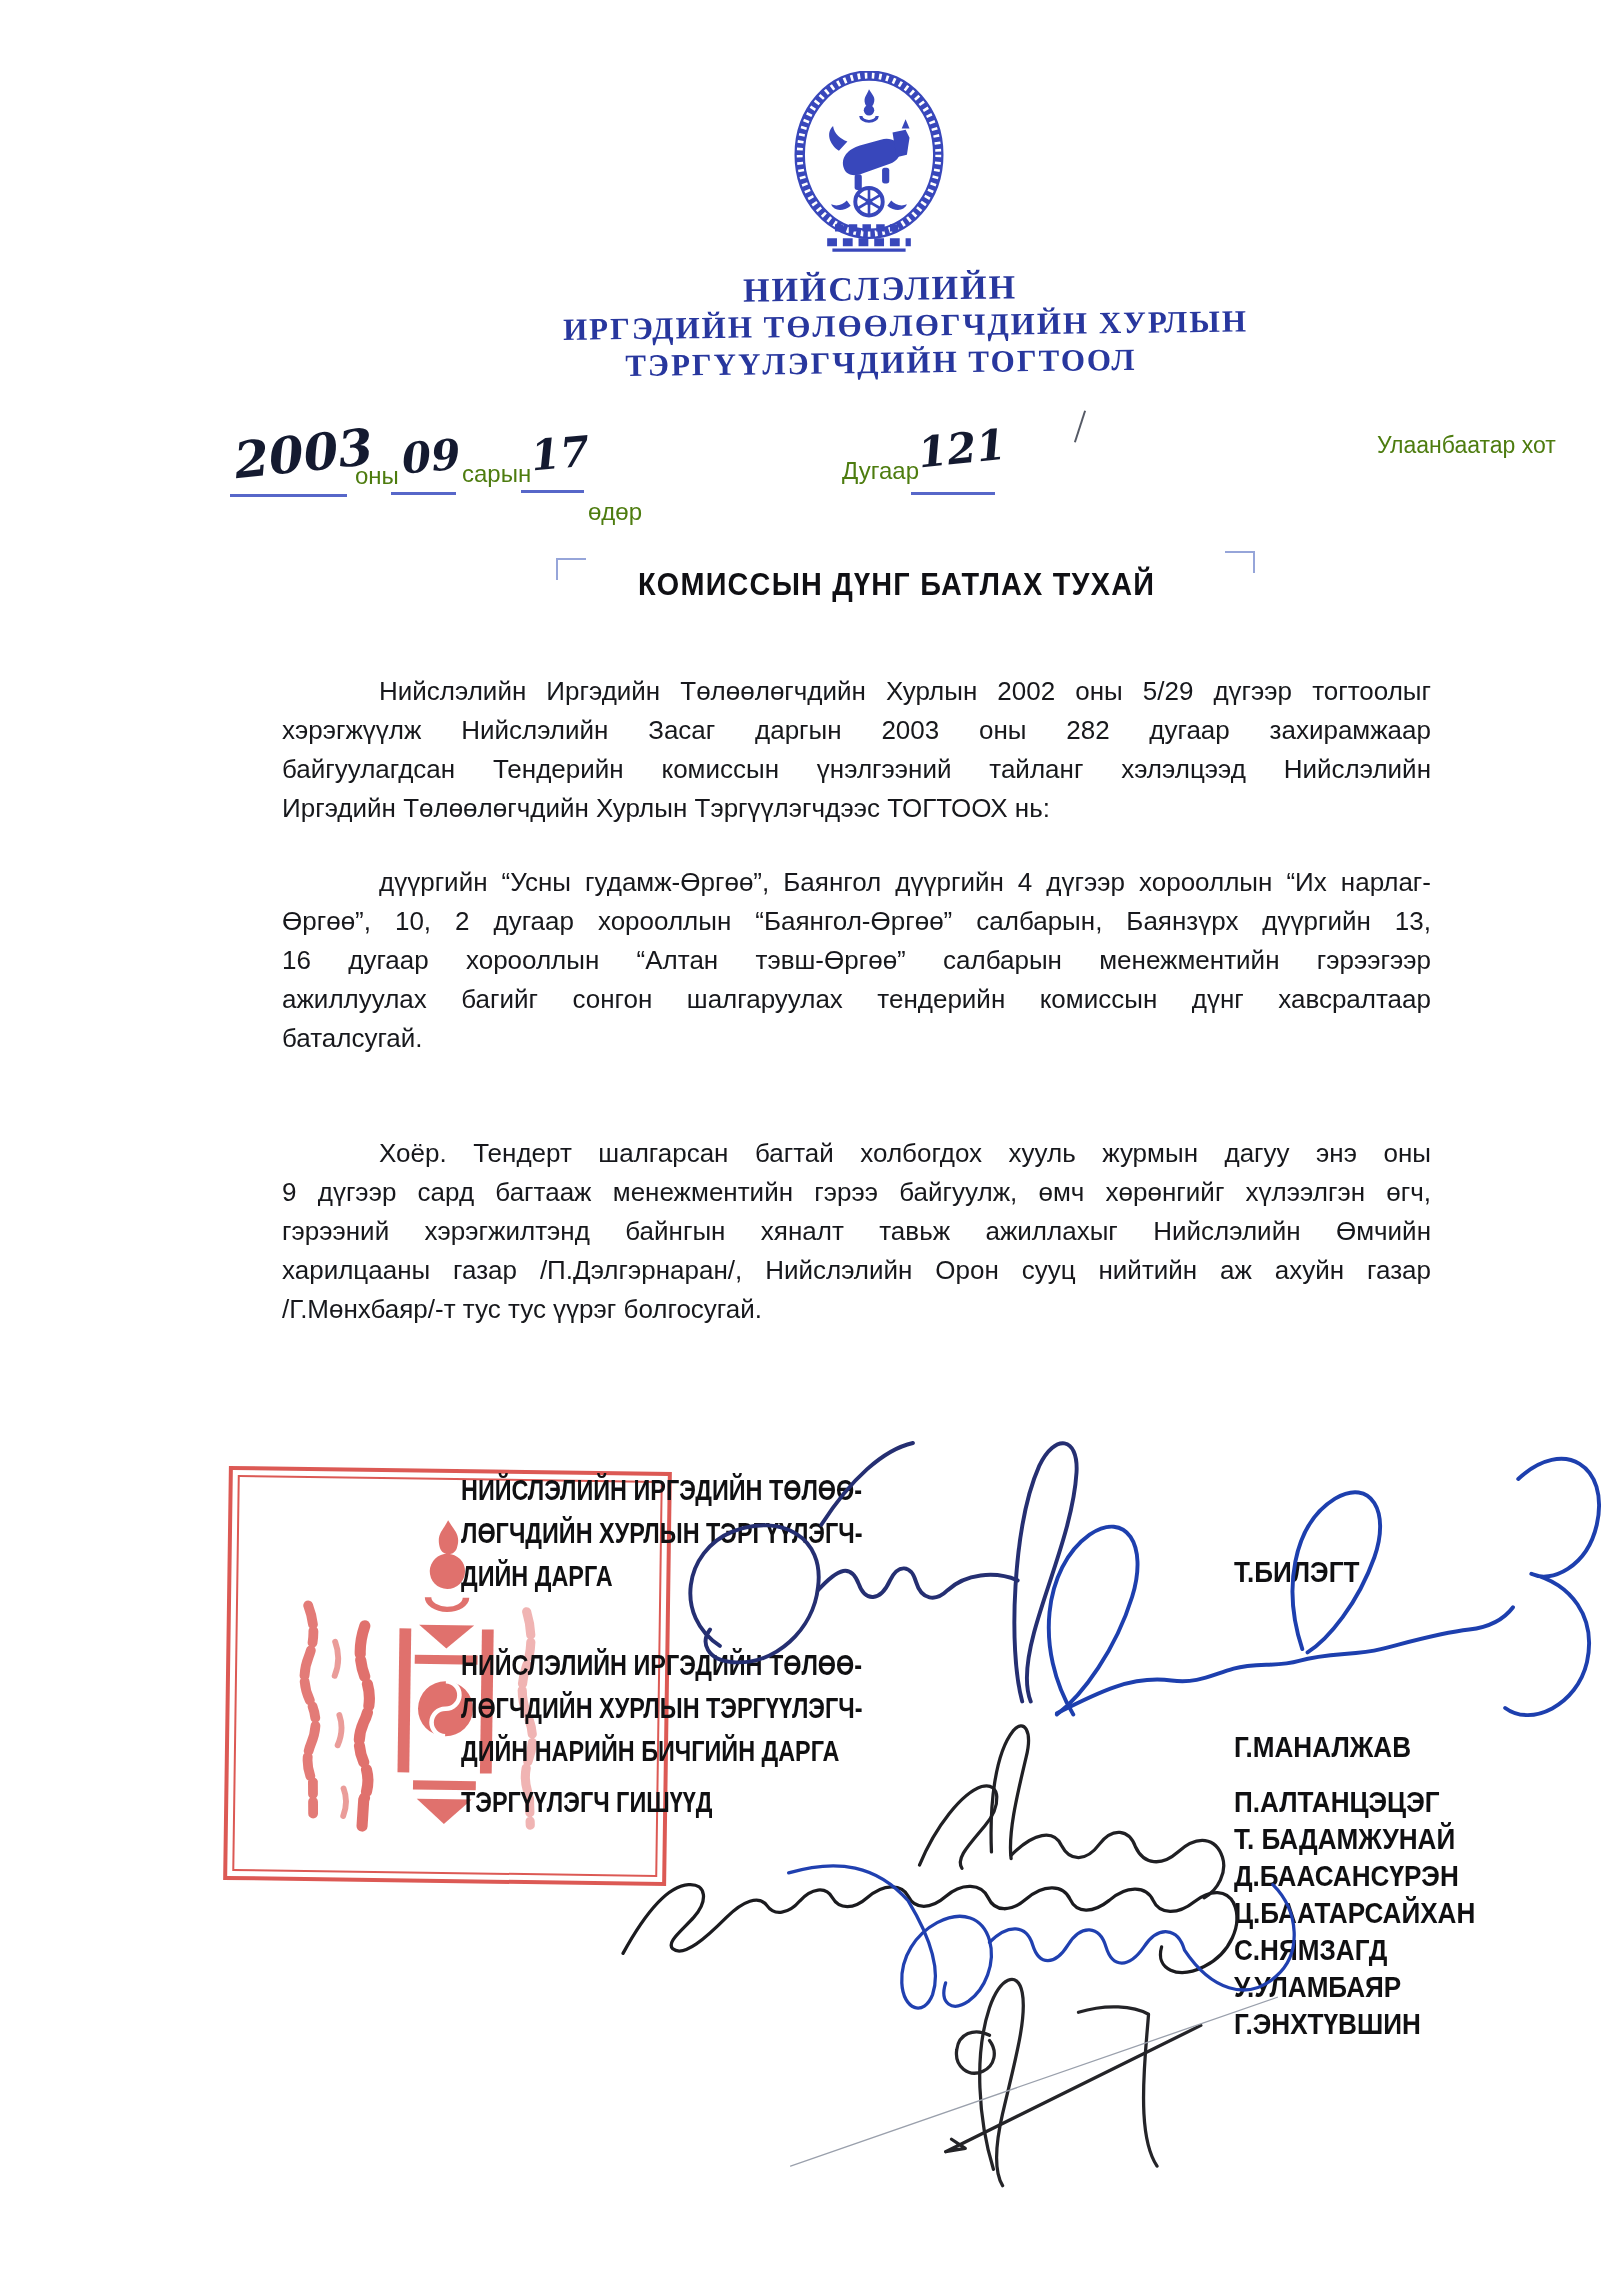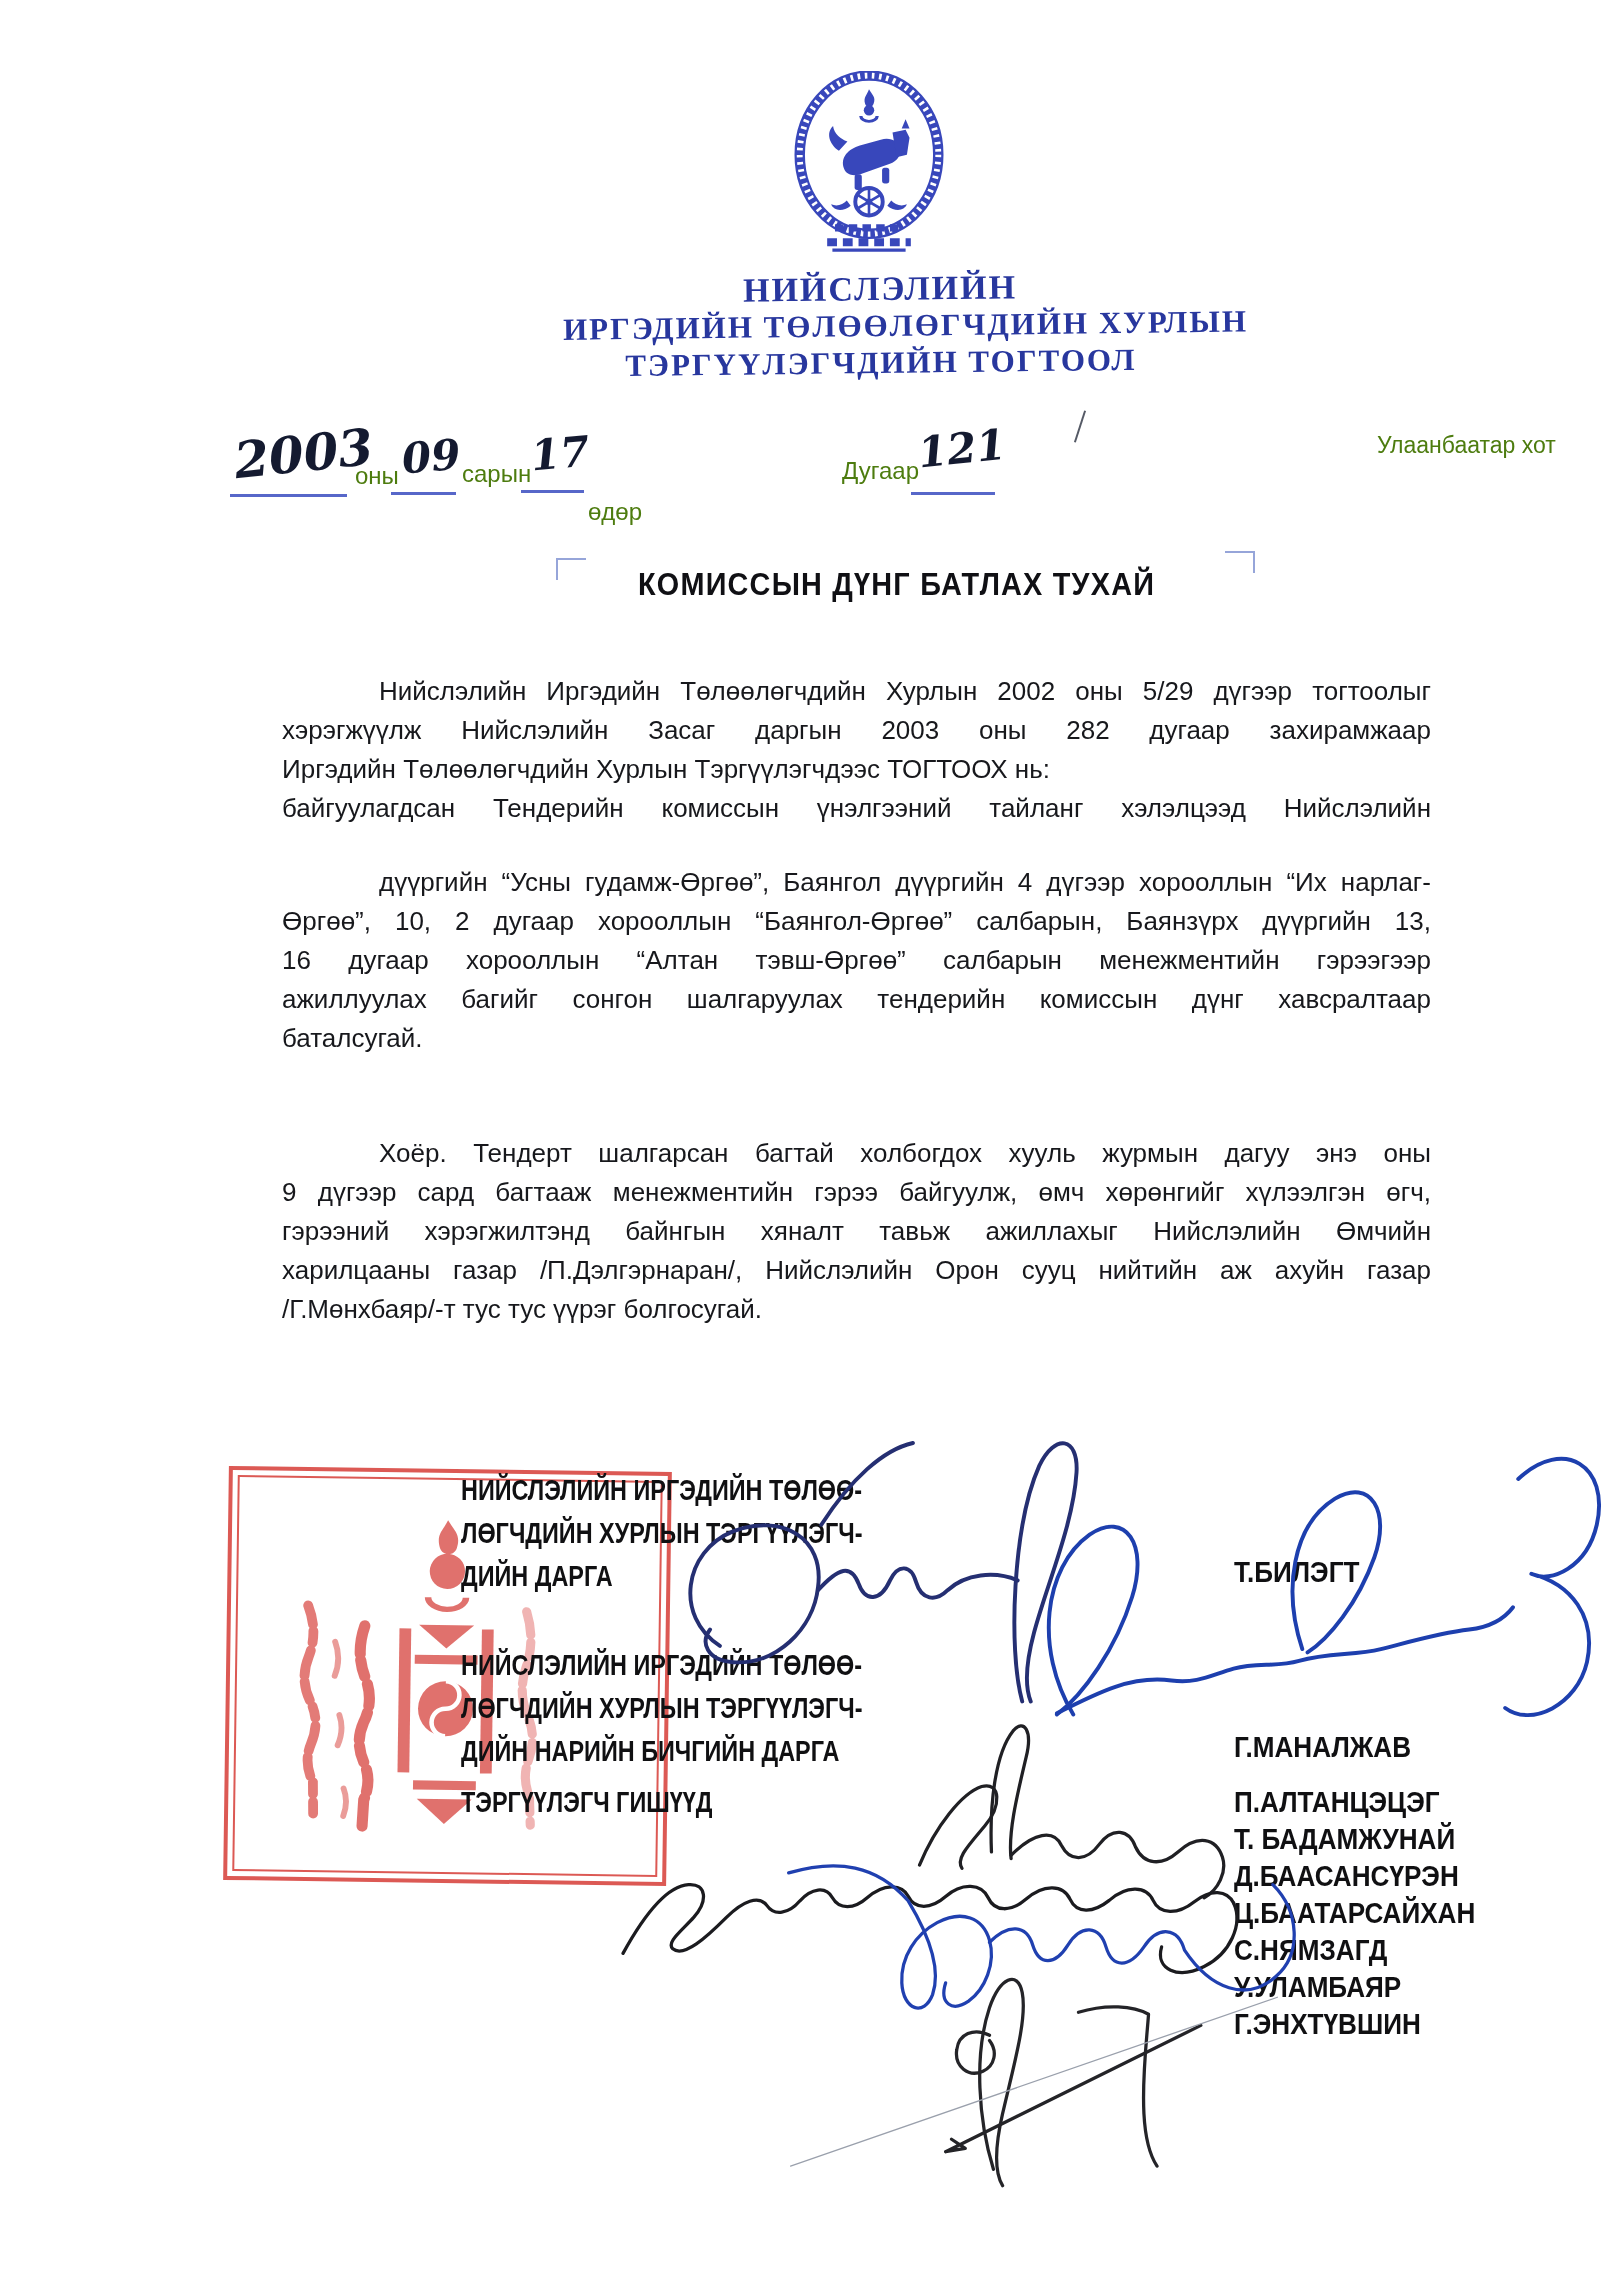--- a/index.html
+++ b/index.html
@@ -144,22 +144,22 @@
   <div class="abs printed-blue" style="left:1377px; top:432px; font-size:23px;">Улаанбаатар хот</div>
 
   <div class="abs bracket left" style="left:556px;  top:558px;"></div>
   <div class="abs bracket right" style="left:1225px; top:551px;"></div>
 
   <div class="abs doc-title text-layer" style="left:638px; top:567px;">КОМИССЫН ДҮНГ БАТЛАХ ТУХАЙ</div>
 
   <div class="abs para text-layer" style="left:241px; top:672px;">
       <div class="pline">Нийслэлийн Иргэдийн Төлөөлөгчдийн Хурлын 2002 оны 5/29 дүгээр тогтоолыг</div>
       <div class="pline">хэрэгжүүлж Нийслэлийн Засаг даргын 2003 оны 282 дугаар захирамжаар</div>
+      <div class="pline">байгуулагдсан Тендерийн комиссын үнэлгээний тайланг хэлэлцээд Нийслэлийн</div>
       <div class="pline last">Иргэдийн Төлөөлөгчдийн Хурлын Тэргүүлэгчдээс ТОГТООХ нь:</div>
-      <div class="pline">байгуулагдсан Тендерийн комиссын үнэлгээний тайланг хэлэлцээд Нийслэлийн</div>
     </div>
 
   <div class="abs para text-layer" style="left:241px; top:863px;">
       <div class="pline">дүүргийн “Усны гудамж-Өргөө”, Баянгол дүүргийн 4 дүгээр хорооллын “Их нарлаг-</div>
       <div class="pline">Өргөө”, 10, 2 дугаар хорооллын “Баянгол-Өргөө” салбарын, Баянзүрх дүүргийн 13,</div>
       <div class="pline">16 дугаар хорооллын “Алтан тэвш-Өргөө” салбарын менежментийн гэрээгээр</div>
       <div class="pline">ажиллуулах багийг сонгон шалгаруулах тендерийн комиссын дүнг хавсралтаар</div>
       <div class="pline last">баталсугай.</div>
     </div>
 

